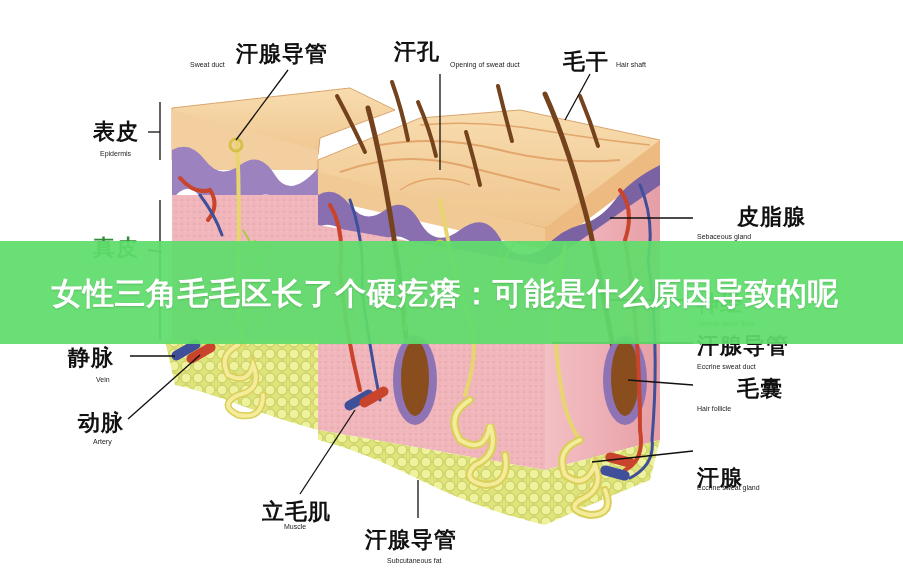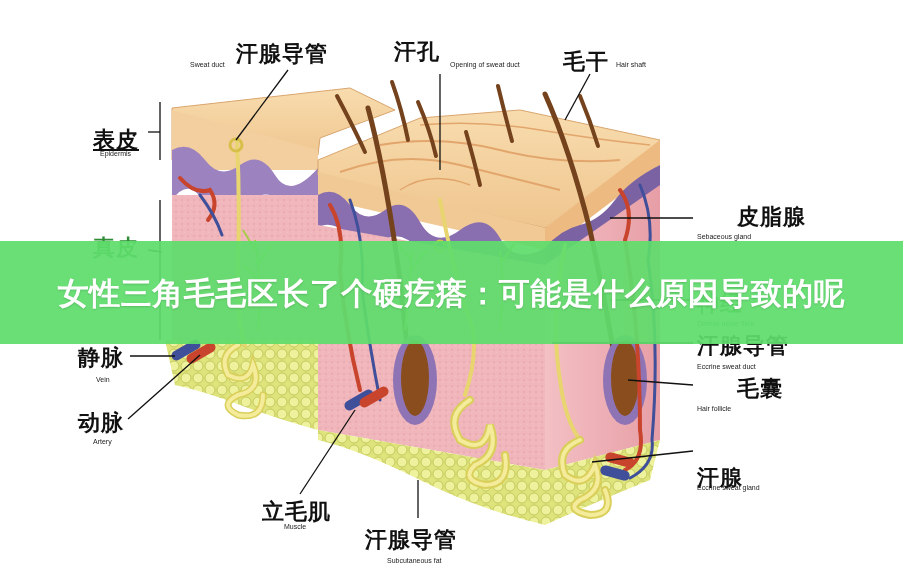--- a/index.html
+++ b/index.html
@@ -5,21 +5,21 @@
   html, body { margin:0; padding:0; background:#ffffff; }
   body { width:903px; height:584px; position:relative; overflow:hidden; font-family:"DejaVu Serif","Liberation Serif",serif; }
   .stage { position:absolute; left:0; top:0; width:903px; height:584px; }
   svg.diagram { position:absolute; left:0; top:0; }
   .lbl { position:absolute; color:#111; line-height:1; }
   .zh { font-family:"DejaVu Serif","Liberation Serif",serif; font-weight:bold; font-size:22px; letter-spacing:1px; }
   .en { font-family:"Liberation Sans","DejaVu Sans",sans-serif; font-size:7px; color:#222; white-space:nowrap; }
   .banner { position:absolute; left:0; top:241px; width:903px; height:103px; background:rgba(95,221,108,0.93);
             display:flex; align-items:center; justify-content:center; }
   .banner-text { color:#ffffff; font-family:"DejaVu Sans","Liberation Sans",sans-serif; font-weight:bold; font-size:31px;
-                 line-height:40px; text-align:center; width:800px; letter-spacing:0.5px;
+                 line-height:40px; width:800px; letter-spacing:0.5px;
                  text-shadow:0 1px 2px rgba(0,0,0,0.15); }
   .dim { color:#2e8c35; }
 </style>
 </head>
 <body>
 
 <div class="stage">
 
   <svg class="diagram" width="903" height="584" viewBox="0 0 903 584">
     <defs>
@@ -154,26 +154,26 @@
 
   <span class="lbl en" style="left:190px;top:61px;">Sweat duct</span>
   <span class="lbl zh" style="left:236px;top:42px;">汗腺导管</span>
 
   <span class="lbl zh" style="left:394px;top:40px;">汗孔</span>
   <span class="lbl en" style="left:450px;top:61px;">Opening of sweat duct</span>
 
   <span class="lbl zh" style="left:563px;top:42px;margin-top:8px;">毛干</span>
   <span class="lbl en" style="left:616px;top:61px;">Hair shaft</span>
 
-  <span class="lbl zh" style="left:93px;top:128px;text-decoration:underline;">表皮</span>
+  <span class="lbl zh" style="left:93px;top:120px;">表皮</span>
   <span class="lbl en" style="left:100px;top:150px;">Epidermis</span>
 
   <span class="lbl zh dim" style="left:93px;top:236px;">真皮</span>
 
-  <span class="lbl zh" style="left:78px;top:346px;">静脉</span>
+  <span class="lbl zh" style="left:68px;top:346px;">静脉</span>
   <span class="lbl en" style="left:96px;top:376px;">Vein</span>
 
   <span class="lbl zh" style="left:78px;top:411px;">动脉</span>
   <span class="lbl en" style="left:93px;top:438px;">Artery</span>
 
   <span class="lbl zh" style="left:262px;top:500px;">立毛肌</span>
   <span class="lbl en" style="left:284px;top:523px;">Muscle</span>
 
   <span class="lbl zh" style="left:365px;top:528px;">汗腺导管</span>
   <span class="lbl en" style="left:387px;top:557px;">Subcutaneous fat</span>

